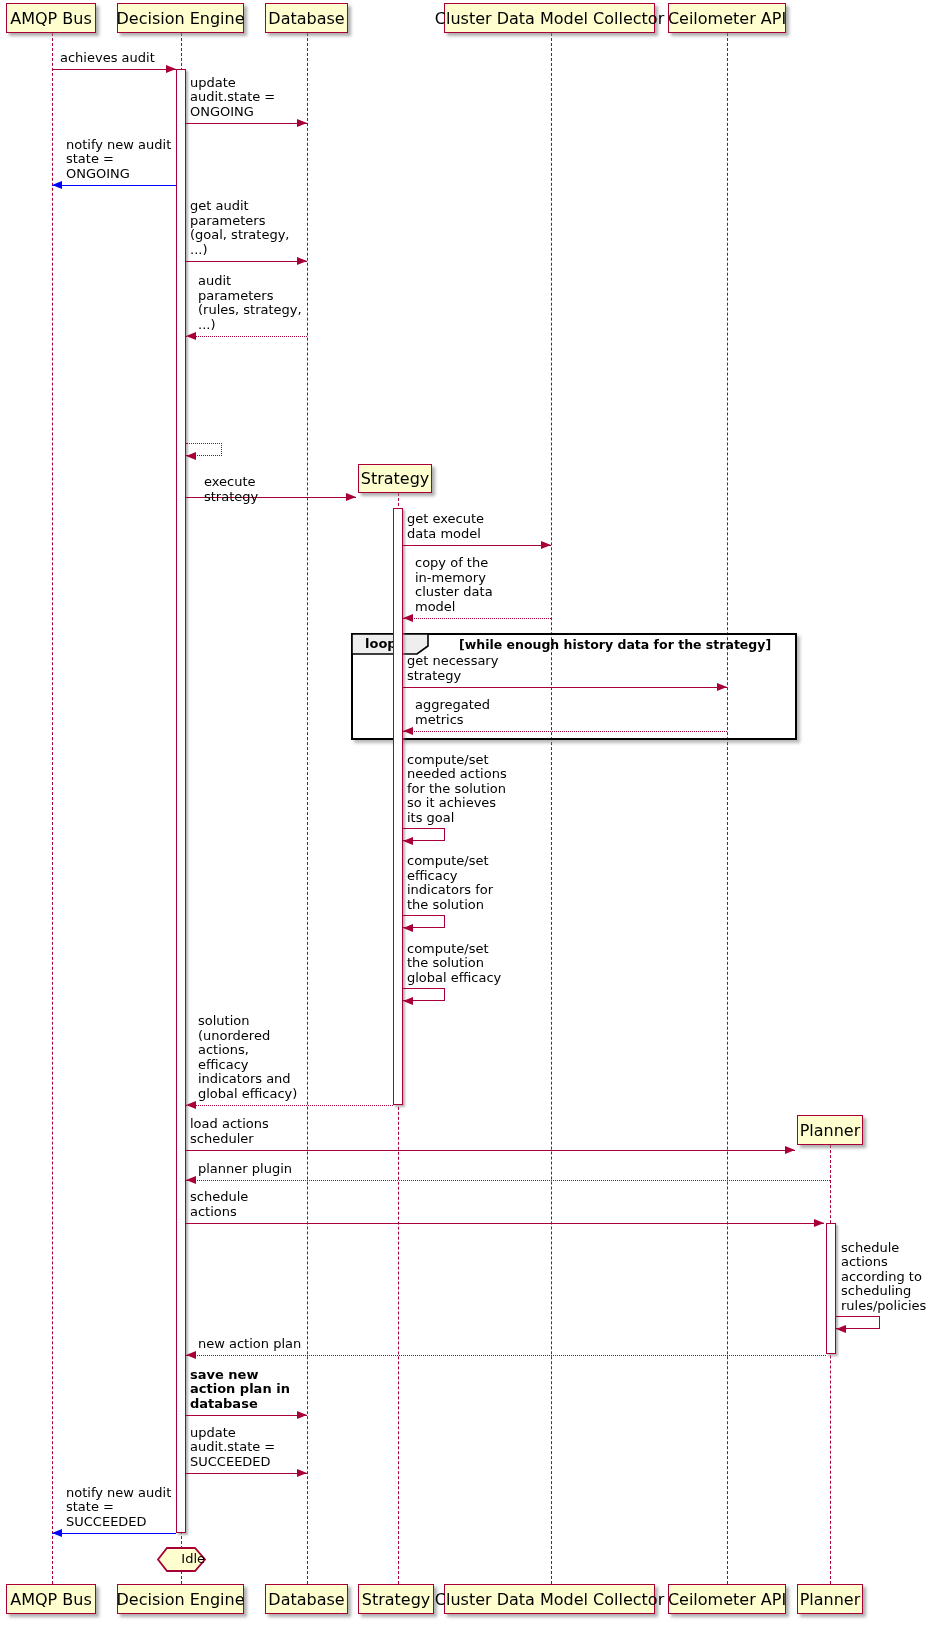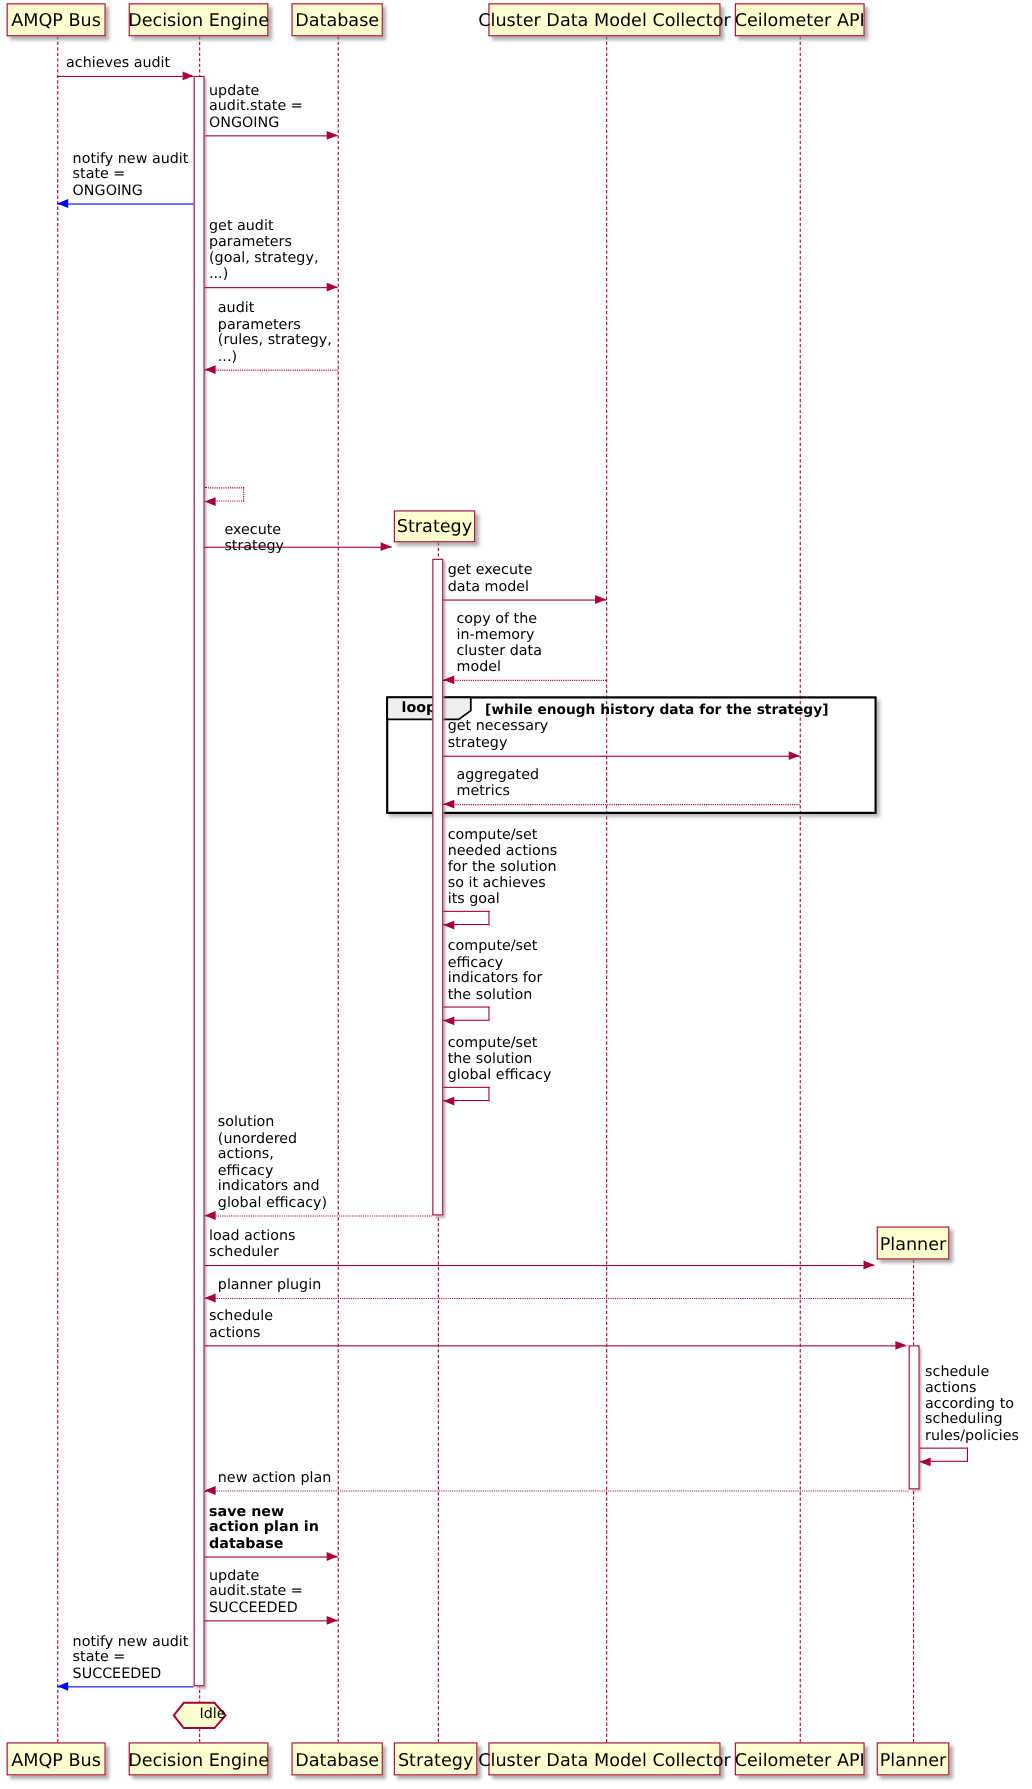--- a/index.html
+++ b/index.html
@@ -44,21 +44,21 @@
     <div class="lifeline" style="left: 307px; top: 33px; height: 1551px;"></div>
     <div class="lifeline" style="left: 398px; top: 493px; height: 1091px;"></div>
     <div class="lifeline" style="left: 551px; top: 33px; height: 1551px;"></div>
     <div class="lifeline" style="left: 727px; top: 33px; height: 1551px;"></div>
     <div class="lifeline" style="left: 830px; top: 1145px; height: 439px;"></div>
     <div class="frame" style="left: 351px; top: 633px; width: 446px; height: 107px;"></div>
     <svg width="79" height="23" style="left: 351px; top: 633px;">
       <path d="M1,1 H77 V13 L66,21 H1 Z" fill="#EEEEEE" stroke="#000000" stroke-width="1.6"></path>
     </svg>
     <div class="frame-label" style="left: 365px; top: 636px;">loop</div>
-    <div class="frame-cond" style="left: 441px; top: 637px;">[while enough history data for the strategy]</div>
+    <div class="frame-cond" style="left: 459px; top: 637px;">[while enough history data for the strategy]</div>
     <div class="activation" style="left: 176px; top: 69px; width: 10px; height: 1464px; background: rgb(255, 255, 255);"></div>
     <div class="activation" style="left: 393px; top: 508px; width: 10px; height: 597px; background: rgb(255, 255, 255);"></div>
     <div class="activation" style="left: 826px; top: 1223px; width: 10px; height: 131px; background: rgb(255, 255, 255);"></div>
     <div class="mline" style="left: 52px; top: 69px; width: 124px; border-top: 1px solid rgb(168, 0, 54);"></div>
     <div class="ahead" style="top: 64.5px; left: 166px; border-top: 4.5px solid transparent; border-bottom: 4.5px solid transparent; border-left: 10px solid rgb(168, 0, 54);"></div>
     <div class="mlabel" style="left: 60px; top: 50.5px;">achieves audit</div>
     <div class="mline" style="left: 186px; top: 123px; width: 121px; border-top: 1px solid rgb(168, 0, 54);"></div>
     <div class="ahead" style="top: 118.5px; left: 297px; border-top: 4.5px solid transparent; border-bottom: 4.5px solid transparent; border-left: 10px solid rgb(168, 0, 54);"></div>
     <div class="mlabel" style="left: 190px; top: 75.5px;">update
 audit.state =

